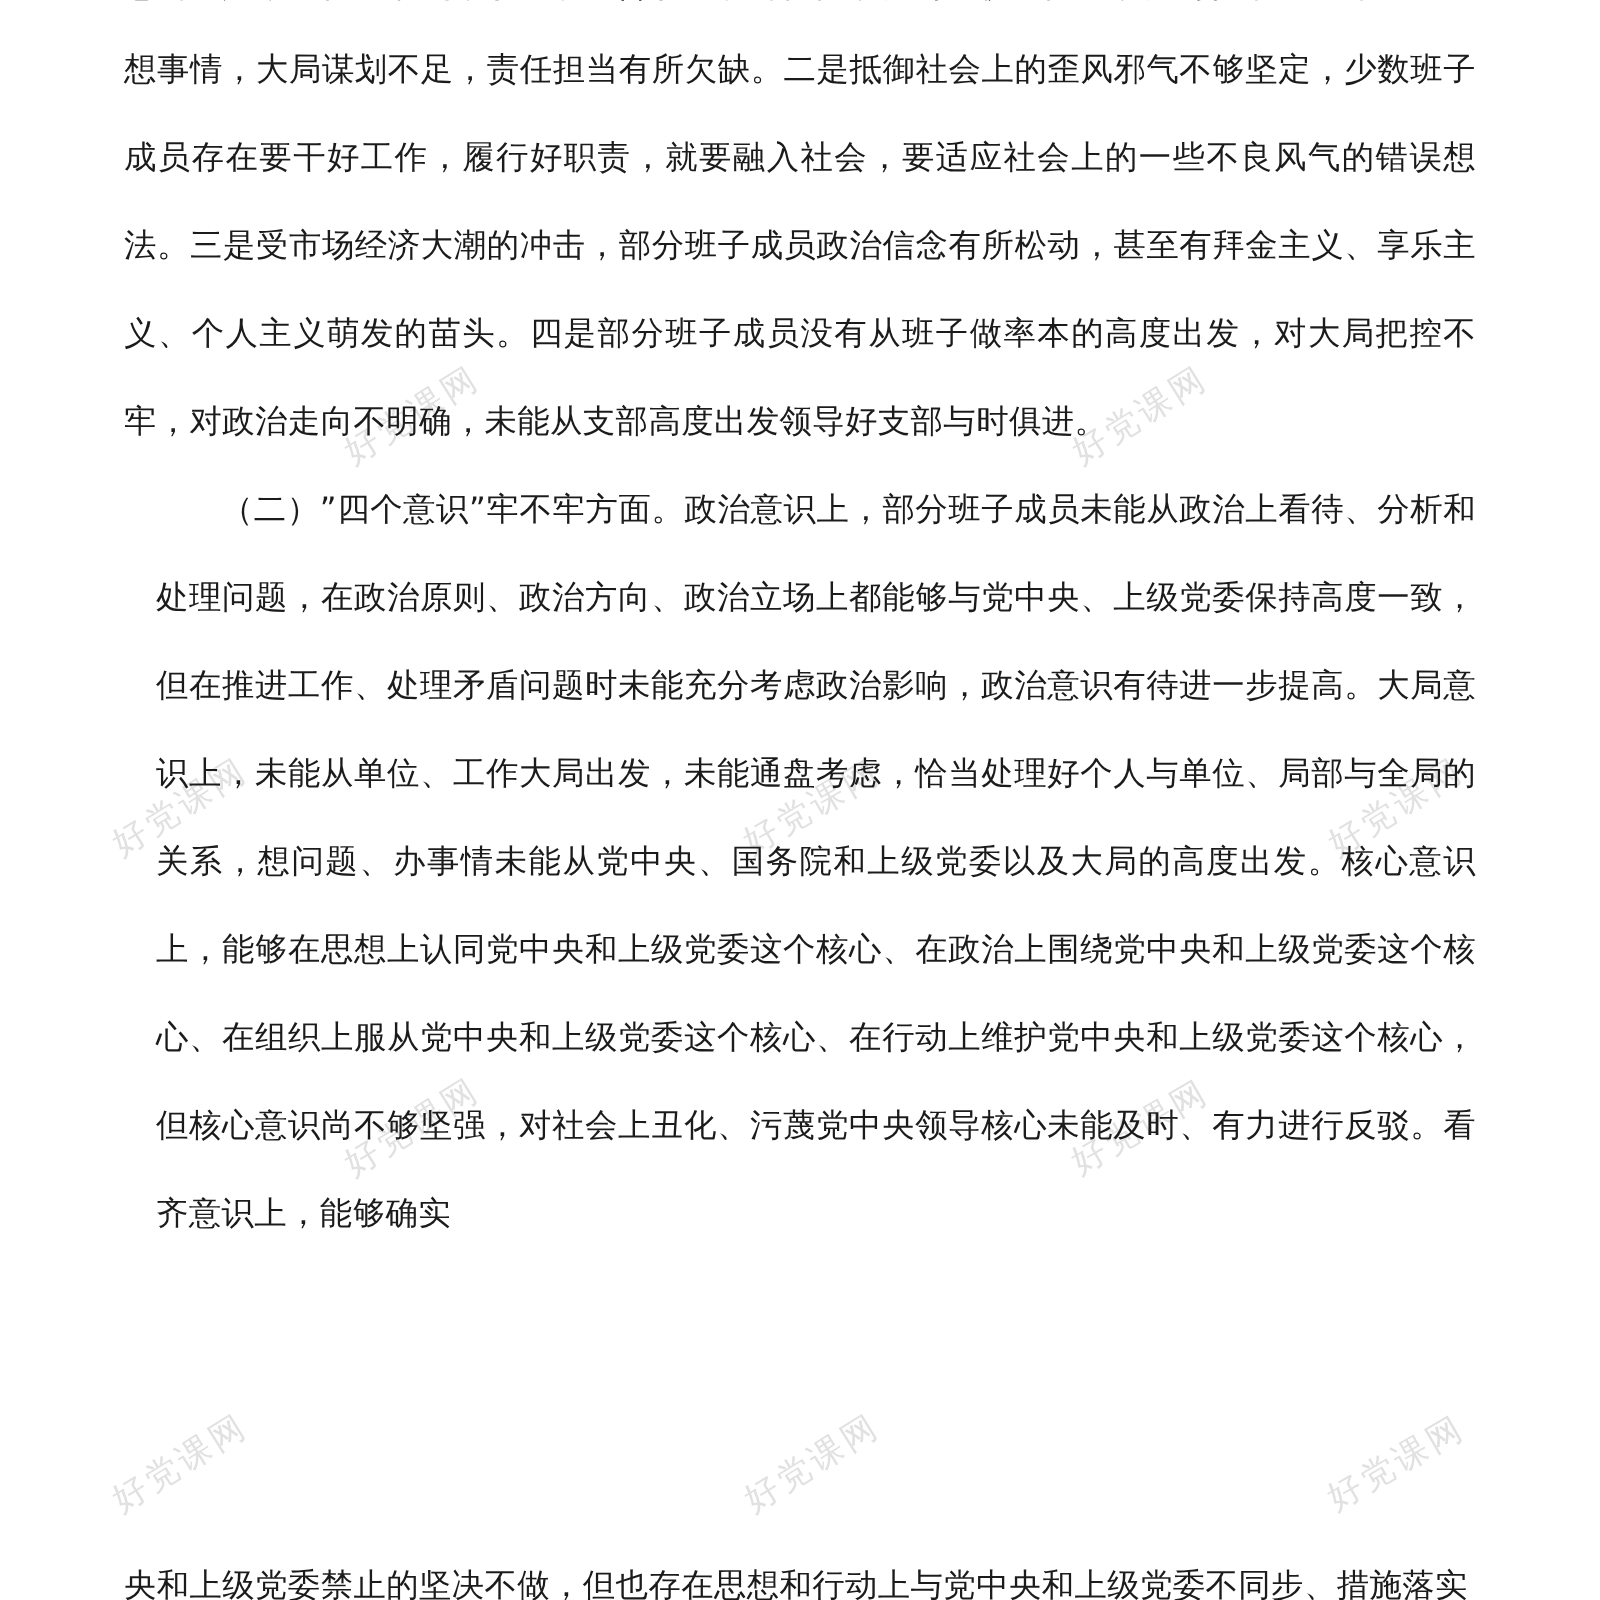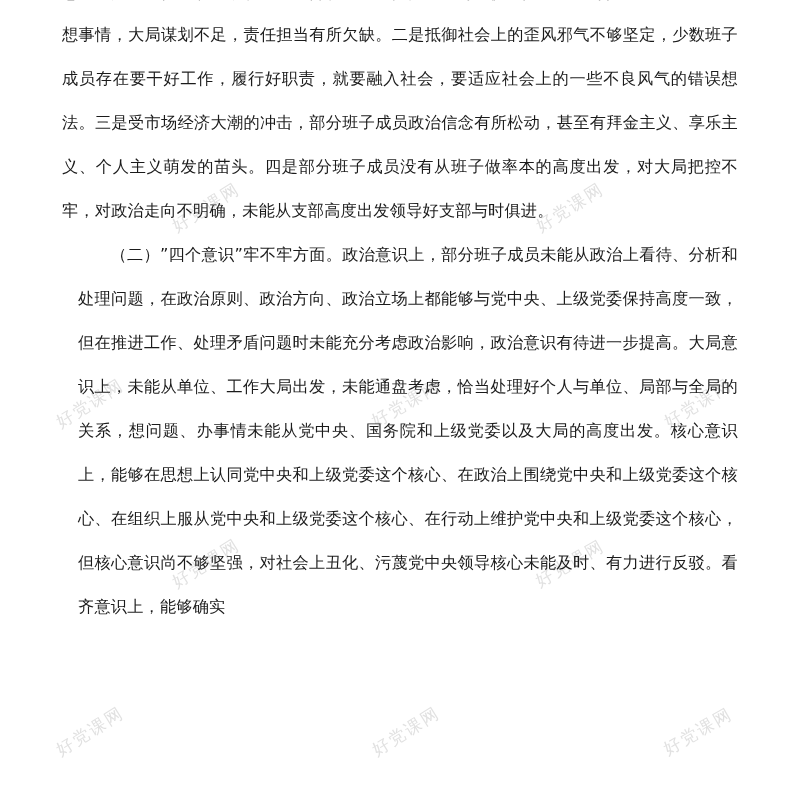--- a/index.html
+++ b/index.html
@@ -122,14 +122,17 @@
   <div class="clipped-top">
     <div class="inner">想的不足，工作中缺乏敢于斗争、善于斗争的精神，谋划本职工作多，谋划服务大局的</div>
   </div>
 
   <div class="doc-body" style="padding-top:13px;">
     <p class="para">想事情，大局谋划不足，责任担当有所欠缺。二是抵御社会上的歪风邪气不够坚定，少数班子成员存在要干好工作，履行好职责，就要融入社会，要适应社会上的一些不良风气的错误想法。三是受市场经济大潮的冲击，部分班子成员政治信念有所松动，甚至有拜金主义、享乐主义、个人主义萌发的苗头。四是部分班子成员没有从班子做率本的高度出发，对大局把控不牢，对政治走向不明确，未能从支部高度出发领导好支部与时俱进。</p>
     <p class="para indent">（二）”四个意识”牢不牢方面。政治意识上，部分班子成员未能从政治上看待、分析和处理问题，在政治原则、政治方向、政治立场上都能够与党中央、上级党委保持高度一致，但在推进工作、处理矛盾问题时未能充分考虑政治影响，政治意识有待进一步提高。大局意识上，未能从单位、工作大局出发，未能通盘考虑，恰当处理好个人与单位、局部与全局的关系，想问题、办事情未能从党中央、国务院和上级党委以及大局的高度出发。核心意识上，能够在思想上认同党中央和上级党委这个核心、在政治上围绕党中央和上级党委这个核心、在组织上服从党中央和上级党委这个核心、在行动上维护党中央和上级党委这个核心，但核心意识尚不够坚强，对社会上丑化、污蔑党中央领导核心未能及时、有力进行反驳。看齐意识上，能够确实</p>
     <div class="gap"></div>
   </div>
 
+  <div class="clipped-bottom">
+    <div class="inner">央和上级党委禁止的坚决不做，但也存在思想和行动上与党中央和上级党委不同步、措施落实</div>
+  </div>
 
 </div>
 
 </body></html>

